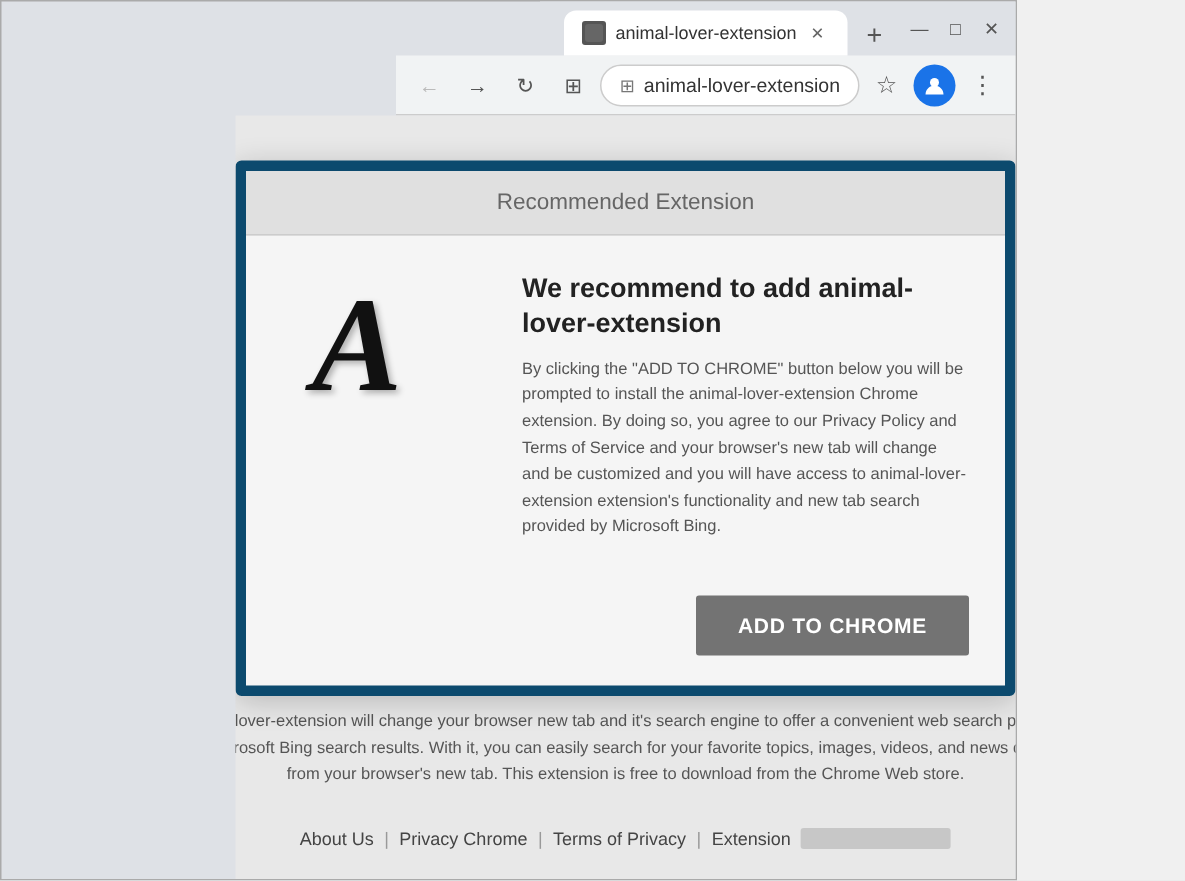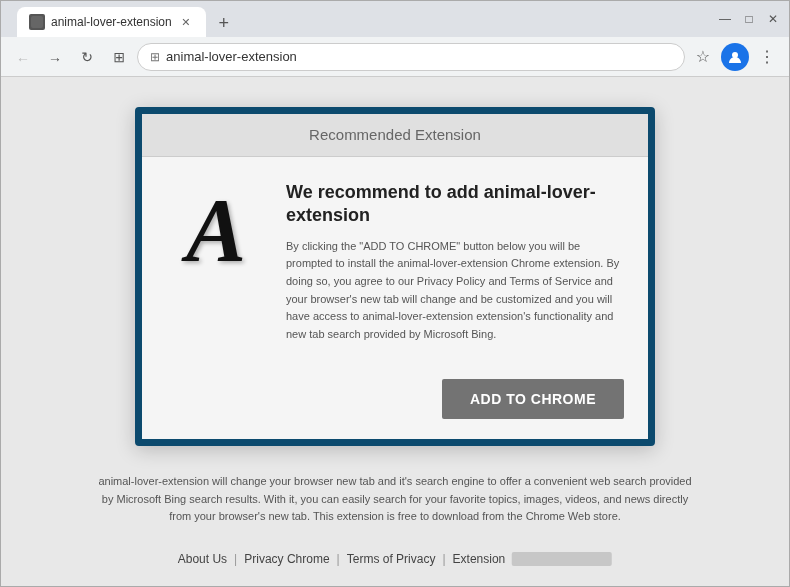--- a/index.html
+++ b/index.html
@@ -6,26 +6,27 @@
     body {
       width: 790px;
       height: 587px;
       font-family: 'Segoe UI', Arial, sans-serif;
       background: #f0f0f0;
       overflow: hidden;
     }
 
     
     .browser-window {
-      width: 790px;
+      width: 678px;
       height: 587px;
       display: flex;
       flex-direction: column;
       border: 1px solid #aaa;
       background: #dee1e6;
+      align-items: flex-end;
     }
 
     
     .title-bar {
       display: flex;
       align-items: center;
       background: #dee1e6;
       height: 36px;
       padding: 0 8px;
       gap: 0;
@@ -288,20 +289,21 @@
       font-weight: bold;
       color: #111;
       line-height: 1;
       text-shadow: 2px 2px 4px rgba(0,0,0,0.3);
       display: block;
       margin-top: 5px;
     }
 
     .modal-content {
       flex: 1;
+      margin-left: 40px;
     }
 
     .modal-title {
       font-size: 18px;
       font-weight: bold;
       color: #222;
       margin-bottom: 10px;
       line-height: 1.3;
     }
 

